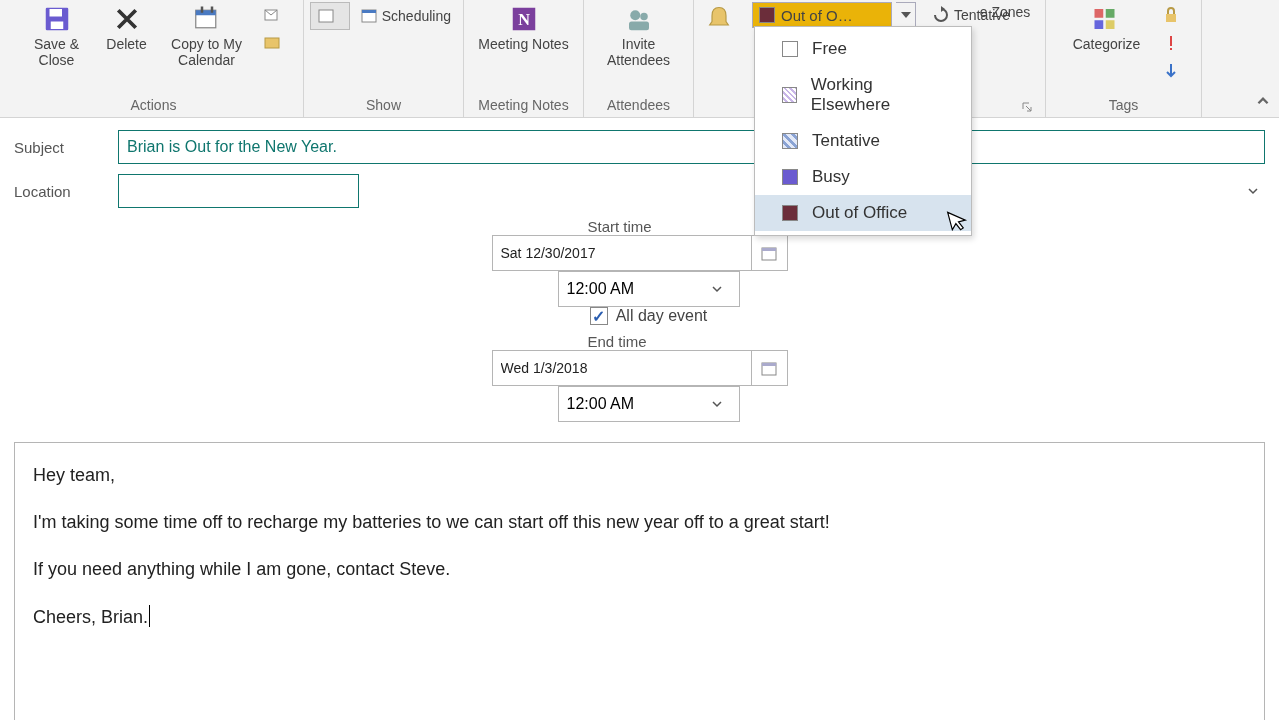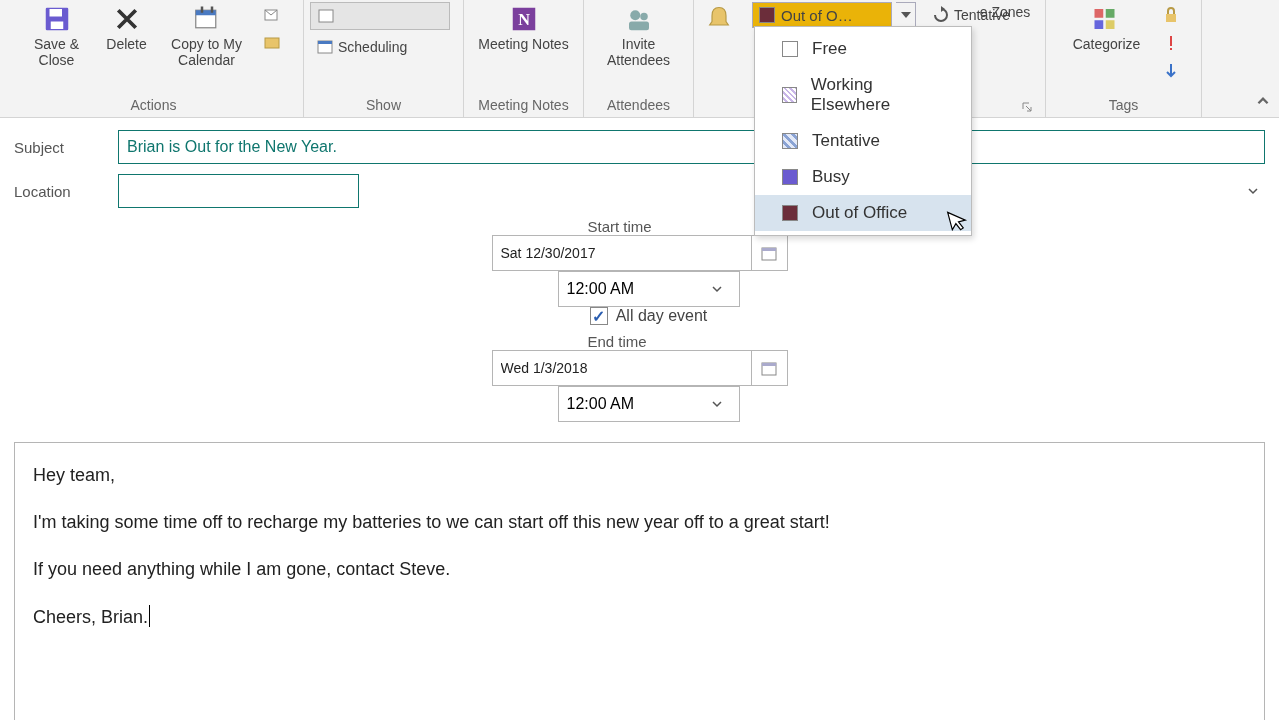--- a/index.html
+++ b/index.html
@@ -119,21 +119,21 @@
                 <rect x="2" y="4" width="14" height="10" fill="#e8c46a" stroke="#b89a45"></rect>
               </svg>
             </span>
         </div>
       </div>
     </div>
     <div class="group-label">Actions</div>
   </div>
 
   <div class="ribbon-group" style="width:160px">
-    <div class="ribbon-group-row" style="flex-direction:column; align-items:flex-start; gap:4px; width:100%">
+    <div class="ribbon-group-row" style="align-items:center; gap:4px; width:100%">
       <div class="small-btn" style="background:#e5e5e5; border:1px solid #bbb; width:140px">
         <span class="icon">
             <svg viewBox="0 0 18 18" width="18" height="18">
               <rect x="2" y="3" width="14" height="12" fill="#fff" stroke="#888"></rect>
             </svg>
           </span>
       </div>
       <div class="small-btn">
         <span class="icon">
             <svg viewBox="0 0 18 18" width="18" height="18">

